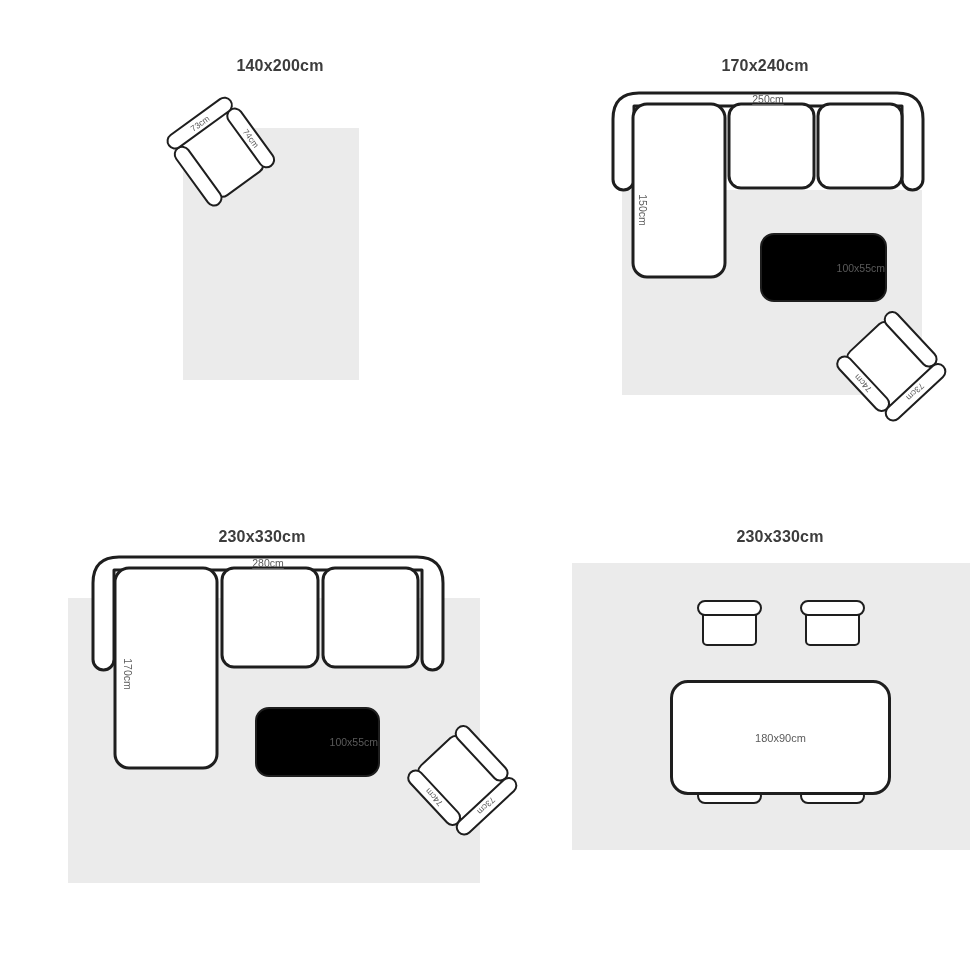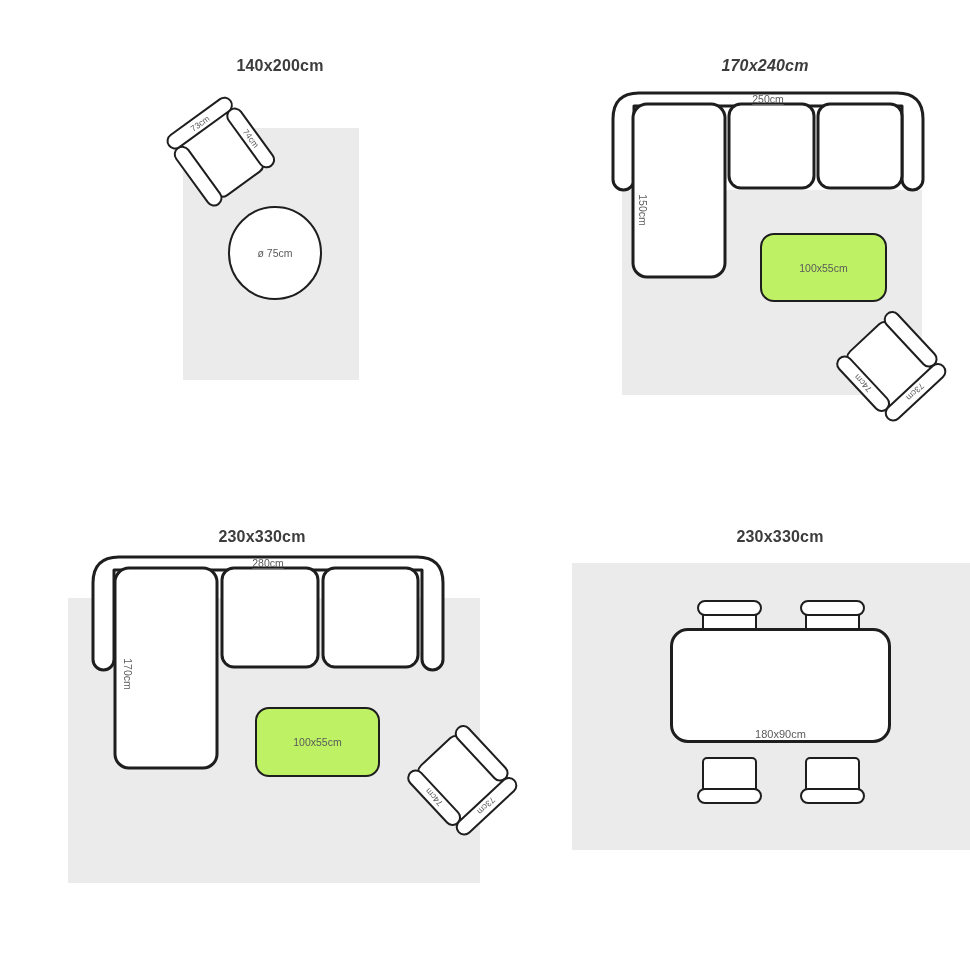--- a/index.html
+++ b/index.html
@@ -18,23 +18,23 @@
   }
   .dim-label.rot90{transform:translate(-50%,-50%) rotate(90deg);}
   .sofa-svg{position:absolute;z-index:3;}
   .round-table{
     position:absolute;box-sizing:border-box;background:#fff;
     border:2.5px solid #1e1e1e;border-radius:50%;z-index:3;
     display:flex;align-items:center;justify-content:center;
     font-size:10.5px;color:#5a5a5a;
   }
   .coffee-table{
-    position:absolute;box-sizing:border-box;background:#bef264;
+    position:absolute;box-sizing:border-box;background:#000000;
     border:2.5px solid #1e1e1e;border-radius:14px;z-index:3;
-    display:flex;align-items:center;justify-content:center;
+    display:flex;align-items:center;justify-content:flex-end;
     font-size:10.5px;color:#5a5a5a;
   }
   .dining-table{
     position:absolute;box-sizing:border-box;background:#fff;
     border:3px solid #1e1e1e;border-radius:18px;z-index:3;
     display:flex;align-items:center;justify-content:center;
     font-size:11px;color:#5a5a5a;
   }
   
   .armchair{position:absolute;width:82px;height:86px;z-index:4;}
@@ -80,25 +80,22 @@
     <div class="seat"></div>
     <div class="arm arm-left"></div>
     <div class="arm arm-right">
       <span class="chair-cm rot90">74cm</span>
     </div>
     <div class="back">
       <span class="chair-cm">73cm</span>
     </div>
   </div>
 
-  <div class="round-table" style="left:188px;top:206px;width:94px;height:94px;">
-    <span>ø 75cm</span>
-  </div>
 
-  <div class="panel-title" style="left:615px;top:57px;font-style:italic;">170x240cm</div>
+  <div class="panel-title" style="left:615px;top:57px;">170x240cm</div>
 
   <div class="rug" style="left:582px;top:190px;width:300px;height:205px;"></div>
 
   <svg class="sofa-svg" style="left:571px;top:91px;" width="314" height="190" viewBox="0 0 314 190">
     <path d="M 2,88.5 L 2,28 Q 2,2 28,2 L 286,2 Q 312,2 312,28 L 312,88.5
              A 10.5,10.5 0 0 1 291,88.5 L 291,15 L 23,15 L 23,88.5
              A 10.5,10.5 0 0 1 2,88.5 Z" fill="#ffffff" stroke="#1e1e1e" stroke-width="3" stroke-linejoin="round"></path>
     <rect x="22" y="13" width="92" height="173" rx="14" fill="#ffffff" stroke="#1e1e1e" stroke-width="3"></rect>
     <rect x="118" y="13" width="85" height="84" rx="12" fill="#ffffff" stroke="#1e1e1e" stroke-width="3"></rect>
     <rect x="207" y="13" width="84" height="84" rx="12" fill="#ffffff" stroke="#1e1e1e" stroke-width="3"></rect>
@@ -166,17 +163,17 @@
 
   <div class="dchair" style="left:657px;top:757px;height:47px;">
     <div class="dseat" style="top:0;"></div>
     <div class="dback" style="top:31px;"></div>
   </div>
   <div class="dchair" style="left:760px;top:757px;height:47px;">
     <div class="dseat" style="top:0;"></div>
     <div class="dback" style="top:31px;"></div>
   </div>
 
-  <div class="dining-table" style="left:630px;top:628px;width:221px;height:115px;align-items:flex-end;">
+  <div class="dining-table" style="left:630px;top:680px;width:221px;height:115px;">
     <span>180x90cm</span>
   </div>
 
 </div>
 
 </body></html>

